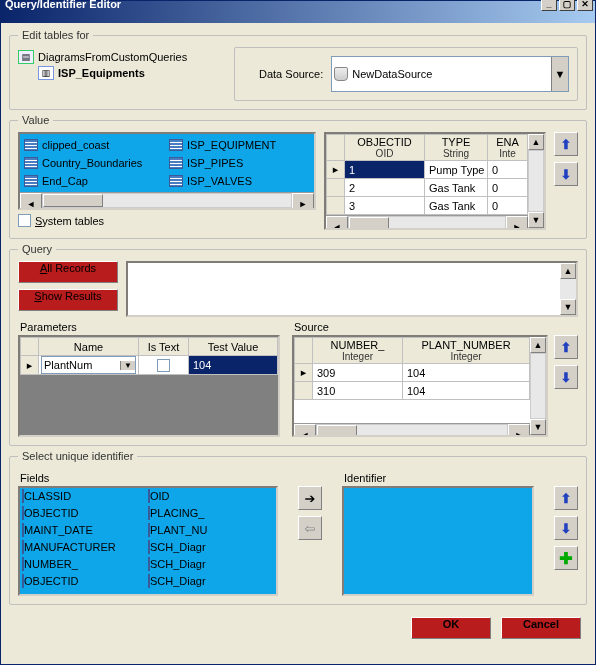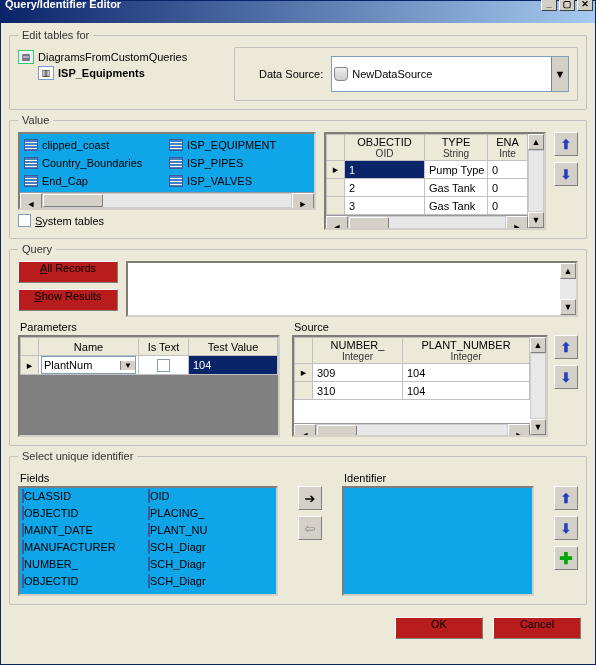--- a/index.html
+++ b/index.html
@@ -246,21 +246,21 @@
     flex:1;
     display: grid;
     grid-template-columns: 1fr 1fr;
     grid-auto-rows: 17px;
     padding: 2px;
     overflow:hidden;
   }
   .movebtns { display: flex; flex-direction: column; gap: 6px; padding-top: 18px;}
   .identifierbox { flex:1; height: 110px; }
   .bottom { display: flex; justify-content: flex-end; gap: 10px; padding: 8px 6px 0 0;}
-  .bottom .btn { width: 88px; justify-content:center; }
+  .bottom .btn { width: 80px; justify-content:center;font-weight:bold; }
   .combo {
     display:flex; align-items:center;
     background:#fff; border:1px solid #7F9DB9;
     height:18px;
   }
   .combo .txt { flex:1; padding:0 2px;}
   .combo .arr { width:15px; background:#D4D0C8; border-left:1px solid #808080; display:flex;align-items:center;justify-content:center;font-size:8px;}
   .paramgrid .cbcell { padding:0 2px;}
   .paramgrid .ck { width:13px; height:13px; background:#fff; border:1px solid #7F9DB9; margin:auto;}
   .arrow-blue { color:#2040C0; font-weight:bold;}

